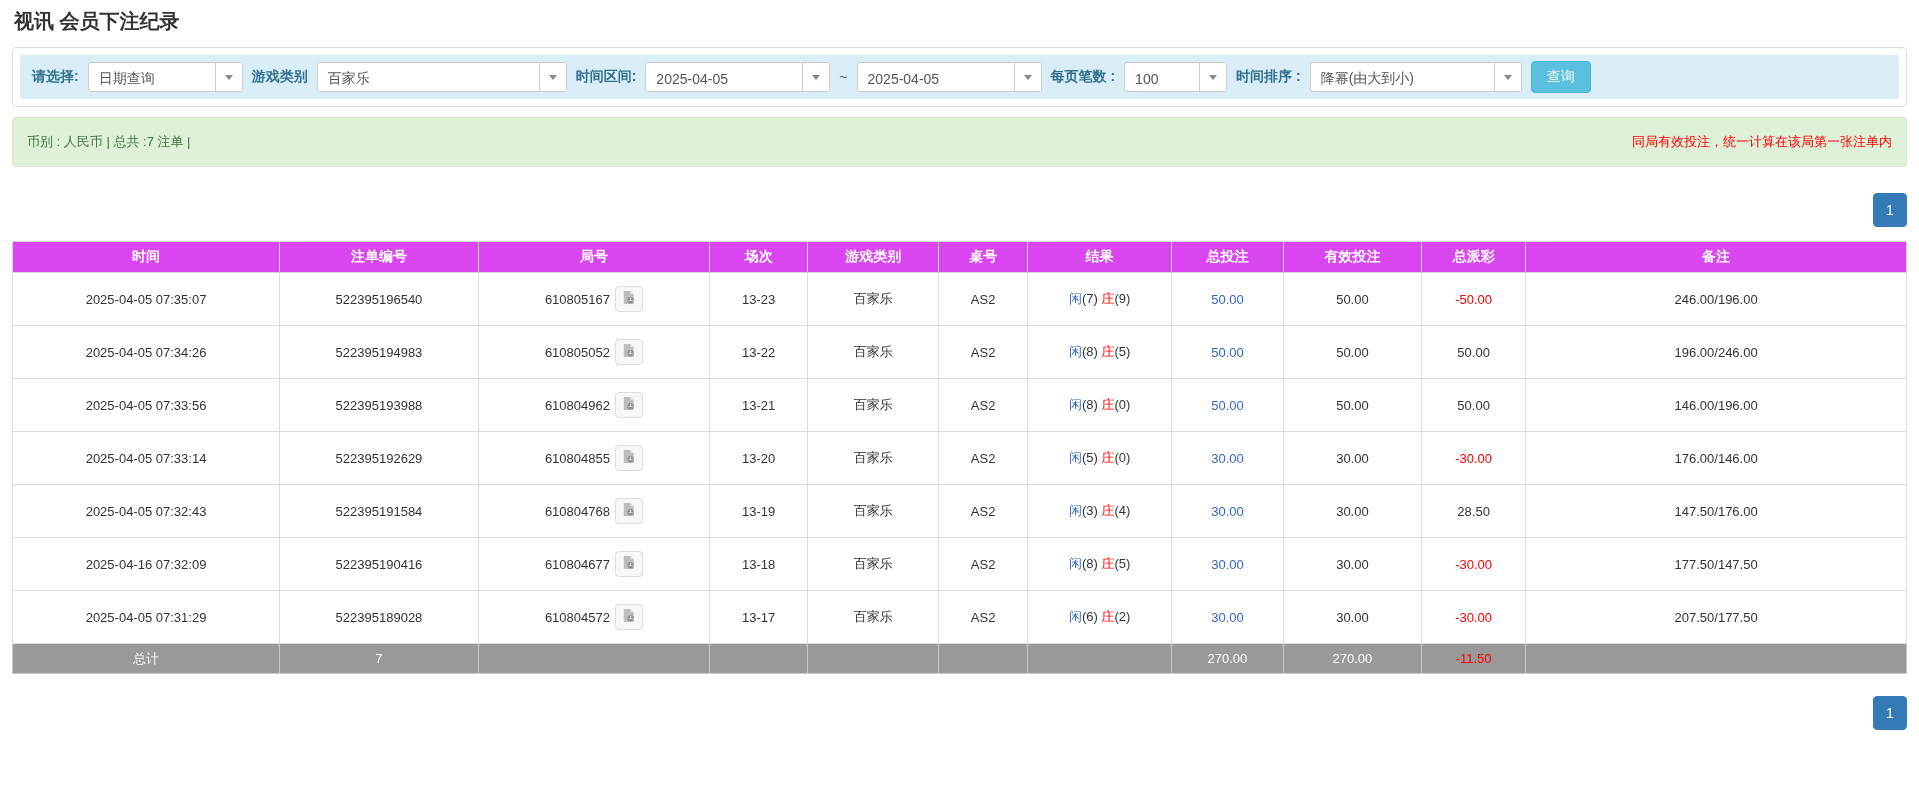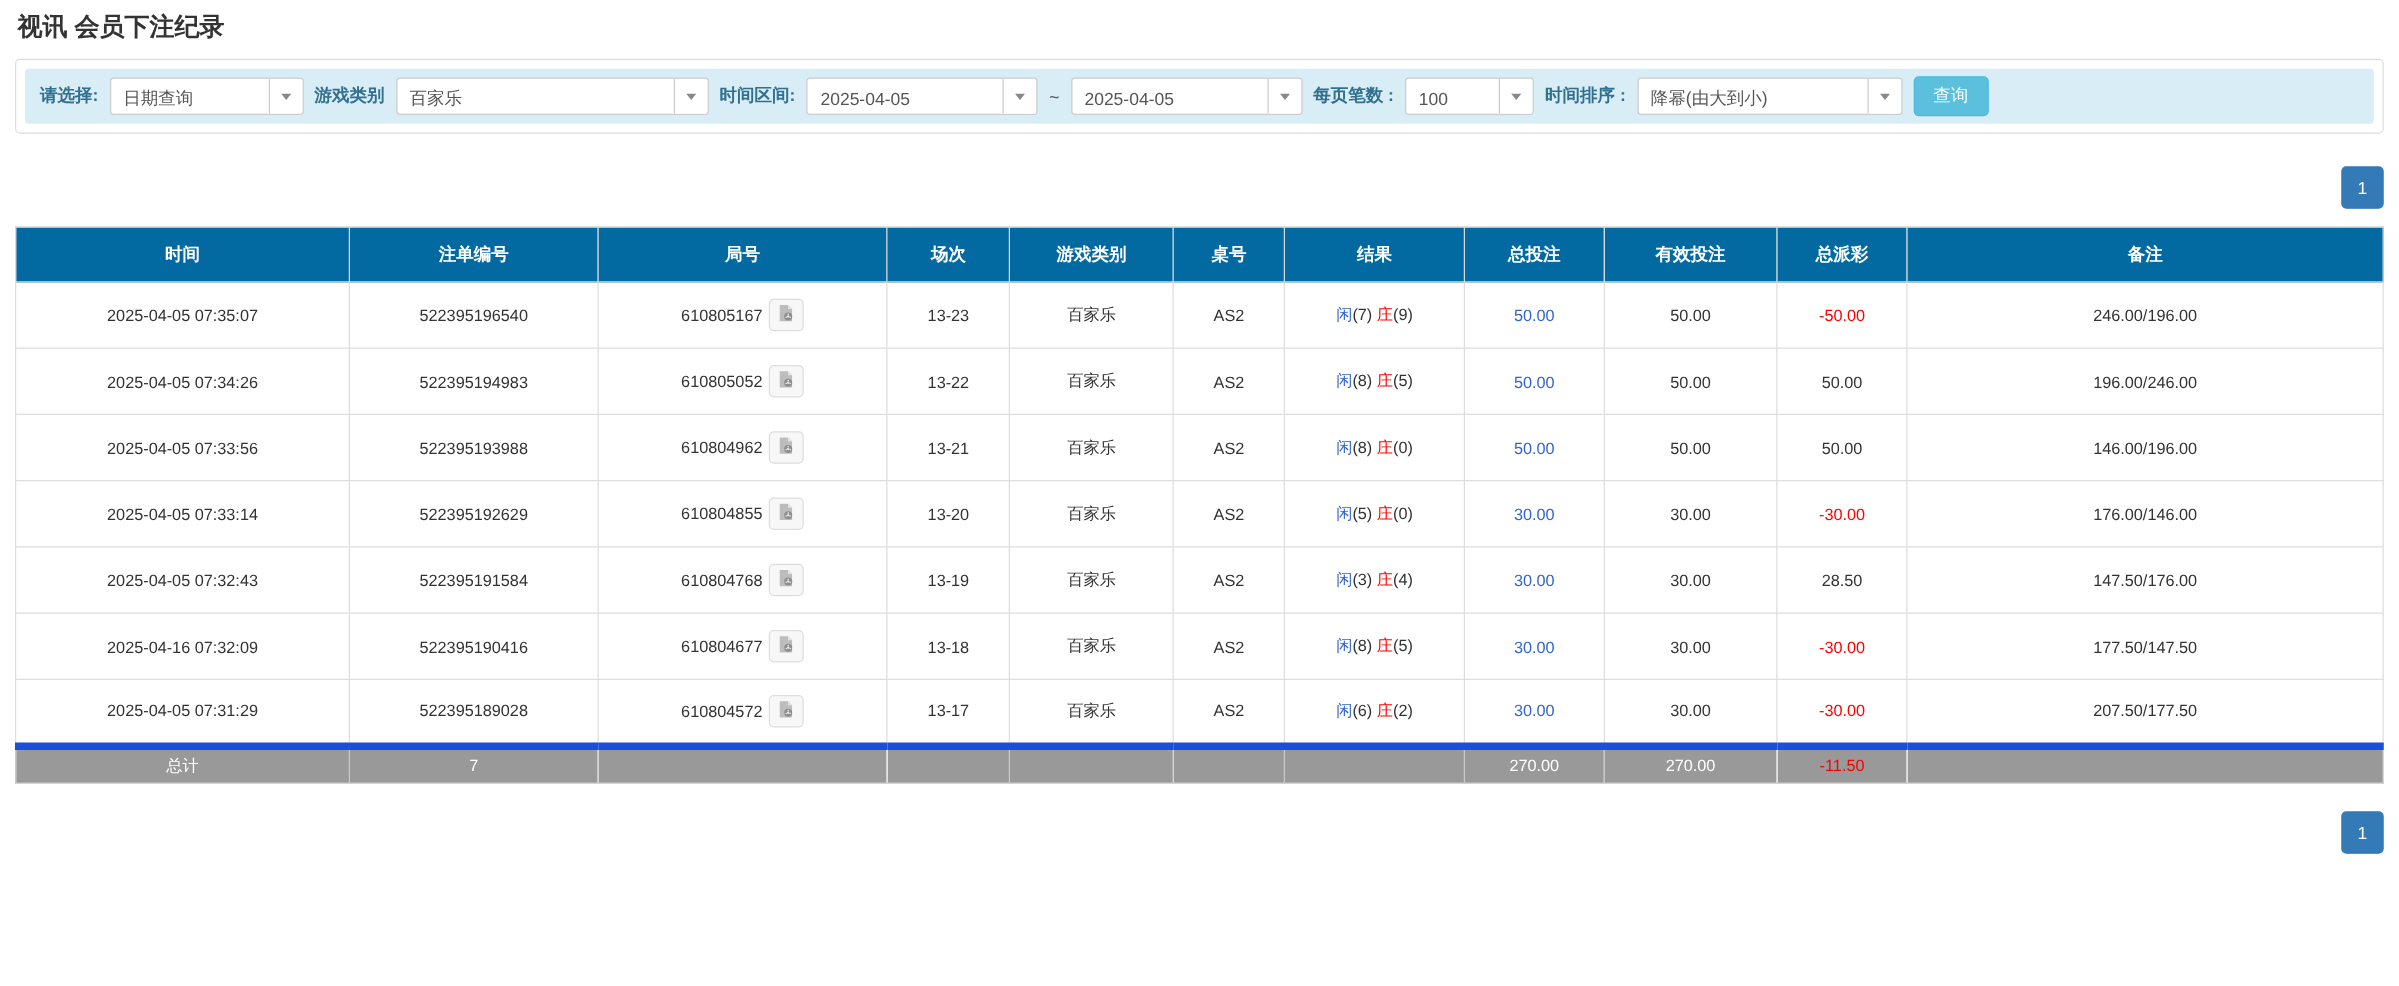--- a/index.html
+++ b/index.html
@@ -51,40 +51,40 @@
   .pager-bottom { margin-top:22px; }
   .page-btn {
     display:inline-block; min-width:34px; height:34px; line-height:32px; text-align:center;
     background:#337ab7; border:1px solid #337ab7; border-radius:4px; color:#fff;
     font-size:14px; cursor:pointer; text-decoration:none;
   }
 
   
   table.bets { width:100%; border-collapse:collapse; table-layout:fixed; margin-top:14px; }
   table.bets th {
-    background:#0369a1; color:#fff; font-size:14px; font-weight:bold;
-    height:44px; border:1px solid #d8d8d8; text-align:center;margin-top:37px;
+    background:#d946ef; color:#fff; font-size:14px; font-weight:bold;
+    height:31px; border:1px solid #d8d8d8; text-align:center;margin-top:37px;
   }
   table.bets td {
     height:53px; border:1px solid #ddd; text-align:center; font-size:13px;
     color:#333; background:#fff; padding:0 4px; white-space:nowrap; overflow:hidden;
   }
   .c-blue { color:#3366cc; }
   .c-red  { color:#ff0000; }
   a.bet-link { color:#3366cc; text-decoration:none; cursor:pointer; }
   .round-no { vertical-align:middle; }
   .vbtn {
     display:inline-flex; align-items:center; justify-content:center;
     width:28px; height:26px; margin-left:5px; vertical-align:middle;
     background:#f7f7f7; border:1px solid #ddd; border-radius:4px; cursor:pointer; padding:0;
   }
   tr.sum td {
     background:#999999; color:#fff; height:30px; border:1px solid #c8c8c8; font-size:13px;
   }
-  tr.sum.gap td { border-top:6px solid #1d4ed8; }
+  tr.sum.gap td { border-top:1px solid #1d4ed8; }
 </style>
 </head>
 <body>
 
 <div class="container">
 
   <div class="page-title">视讯 会员下注纪录</div>
 
   <div class="filter-panel">
     <div class="filter-bar">
@@ -132,20 +132,24 @@
         <span class="val">降幂(由大到小)</span>
         <span class="arrow-seg">
             <span class="tri-down"></span>
           </span>
       </div>
 
       <button class="btn-search">查询</button>
     </div>
   </div>
 
+  <div class="alert-bar">
+    <span class="alert-left">币别 : 人民币 | 总共 :7 注单 |</span>
+    <span class="alert-right">同局有效投注，统一计算在该局第一张注单内</span>
+  </div>
 
   <div class="pager pager-top">
     <a class="page-btn">1</a>
   </div>
 
   <table class="bets">
     <colgroup>
       <col style="width:14.1%">
         <col style="width:10.5%">
         <col style="width:12.2%">

